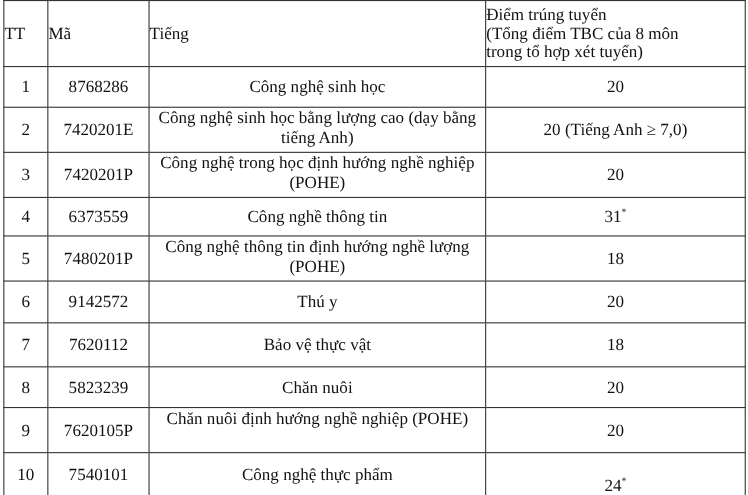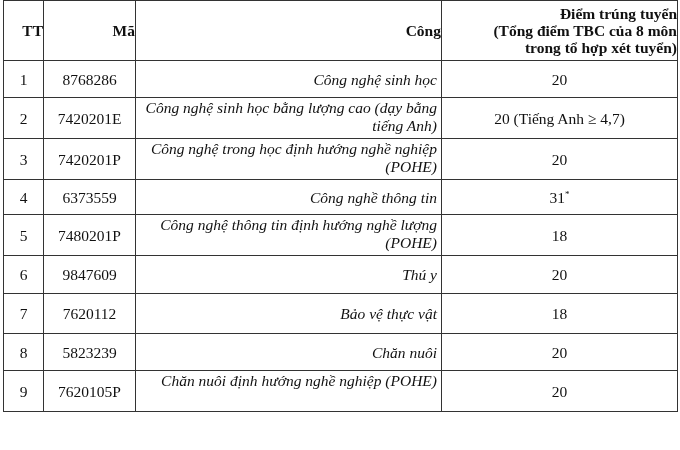--- a/index.html
+++ b/index.html
@@ -10,28 +10,28 @@
     width: 674px;
     table-layout: fixed;
   }
   table.admission td, table.admission th {
     border: 1px solid #333;
     padding: 0 4px;
     font-size: 15.5px;
     line-height: 17px;
   }
   table.admission th {
-    font-weight: bold;
-    text-align: right;
+    font-weight: normal;
+    text-align: left;
     height: 59px;
     padding: 0;
   }
   th.score-head { font-size: 14.5px; line-height: 17px; }
   td.tt, td.code, td.score { text-align: center; }
-  td.major { text-align: right; padding-left: 6px; font-style: italic; }
+  td.major { text-align: center; padding-left: 6px; }
   td.major.wrap { vertical-align: top; padding-top: 1px; line-height: 18px; }
   sup { font-size: 9px; line-height: 0; vertical-align: super; }
   .score-cell-low { vertical-align: bottom; padding-bottom: 2px; }
   tr.r1 td { height: 36px; }
   tr.r2 td { height: 39px; }
   tr.r3 td { height: 39px; }
   tr.r4 td { height: 34px; }
   tr.r5 td { height: 39px; }
   tr.r6 td { height: 37px; }
   tr.r7 td { height: 39px; }
@@ -46,40 +46,40 @@
   <colgroup>
     <col style="width:40px">
     <col style="width:92px">
     <col style="width:306px">
     <col style="width:236px">
   </colgroup>
   <thead>
     <tr>
       <th>TT</th>
       <th>Mã</th>
-      <th>Công</th>
+      <th>Tiếng</th>
       <th class="score-head">
         <div>Điểm trúng tuyển</div>
         <div>(Tổng điểm TBC của 8 môn</div>
         <div>trong tổ hợp xét tuyển)</div>
       </th>
     </tr>
   </thead>
   <tbody>
     <tr class="r1">
       <td class="tt">1</td>
       <td class="code">8768286</td>
       <td class="major">Công nghệ sinh học</td>
       <td class="score">20</td>
     </tr>
     <tr class="r2">
       <td class="tt">2</td>
       <td class="code">7420201E</td>
       <td class="major wrap">Công nghệ sinh học bằng lượng cao (dạy bằng tiếng Anh)</td>
-      <td class="score">20 (Tiếng Anh ≥ 4,7)</td>
+      <td class="score">20 (Tiếng Anh ≥ 7,0)</td>
     </tr>
     <tr class="r3">
       <td class="tt">3</td>
       <td class="code">7420201P</td>
       <td class="major wrap">Công nghệ trong học định hướng nghề nghiệp (POHE)</td>
       <td class="score">20</td>
     </tr>
     <tr class="r4">
       <td class="tt">4</td>
       <td class="code">6373559</td>
@@ -87,21 +87,21 @@
       <td class="score"><span>31</span><sup>*</sup></td>
     </tr>
     <tr class="r5">
       <td class="tt">5</td>
       <td class="code">7480201P</td>
       <td class="major wrap">Công nghệ thông tin định hướng nghề lượng (POHE)</td>
       <td class="score">18</td>
     </tr>
     <tr class="r6">
       <td class="tt">6</td>
-      <td class="code">9847609</td>
+      <td class="code">9142572</td>
       <td class="major">Thú y</td>
       <td class="score">20</td>
     </tr>
     <tr class="r7">
       <td class="tt">7</td>
       <td class="code">7620112</td>
       <td class="major">Bảo vệ thực vật</td>
       <td class="score">18</td>
     </tr>
     <tr class="r8">
@@ -109,15 +109,21 @@
       <td class="code">5823239</td>
       <td class="major">Chăn nuôi</td>
       <td class="score">20</td>
     </tr>
     <tr class="r9">
       <td class="tt">9</td>
       <td class="code">7620105P</td>
       <td class="major wrap">Chăn nuôi định hướng nghề nghiệp (POHE)</td>
       <td class="score">20</td>
     </tr>
+    <tr class="r10">
+      <td class="tt">10</td>
+      <td class="code">7540101</td>
+      <td class="major">Công nghệ thực phẩm</td>
+      <td class="score score-cell-low"><span>24</span><sup>*</sup></td>
+    </tr>
 
   </tbody>
 </table>
 
 </body></html>

